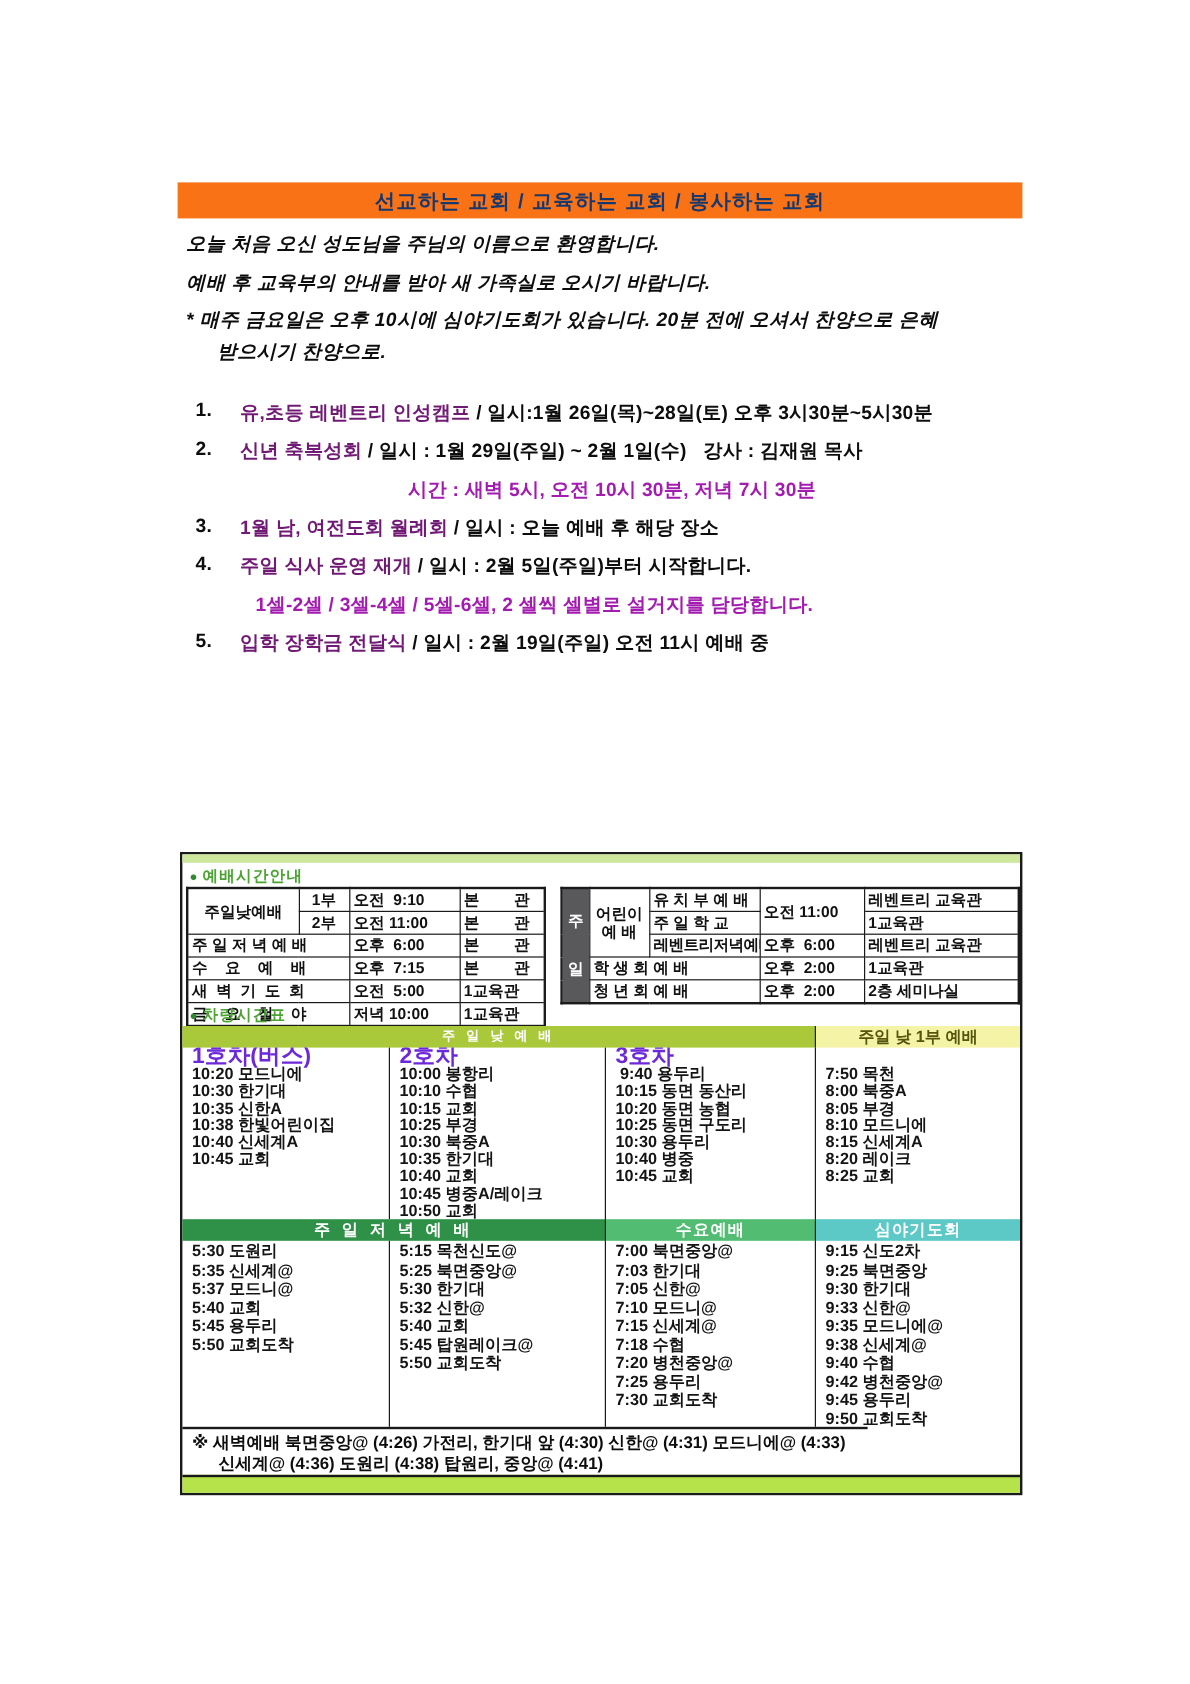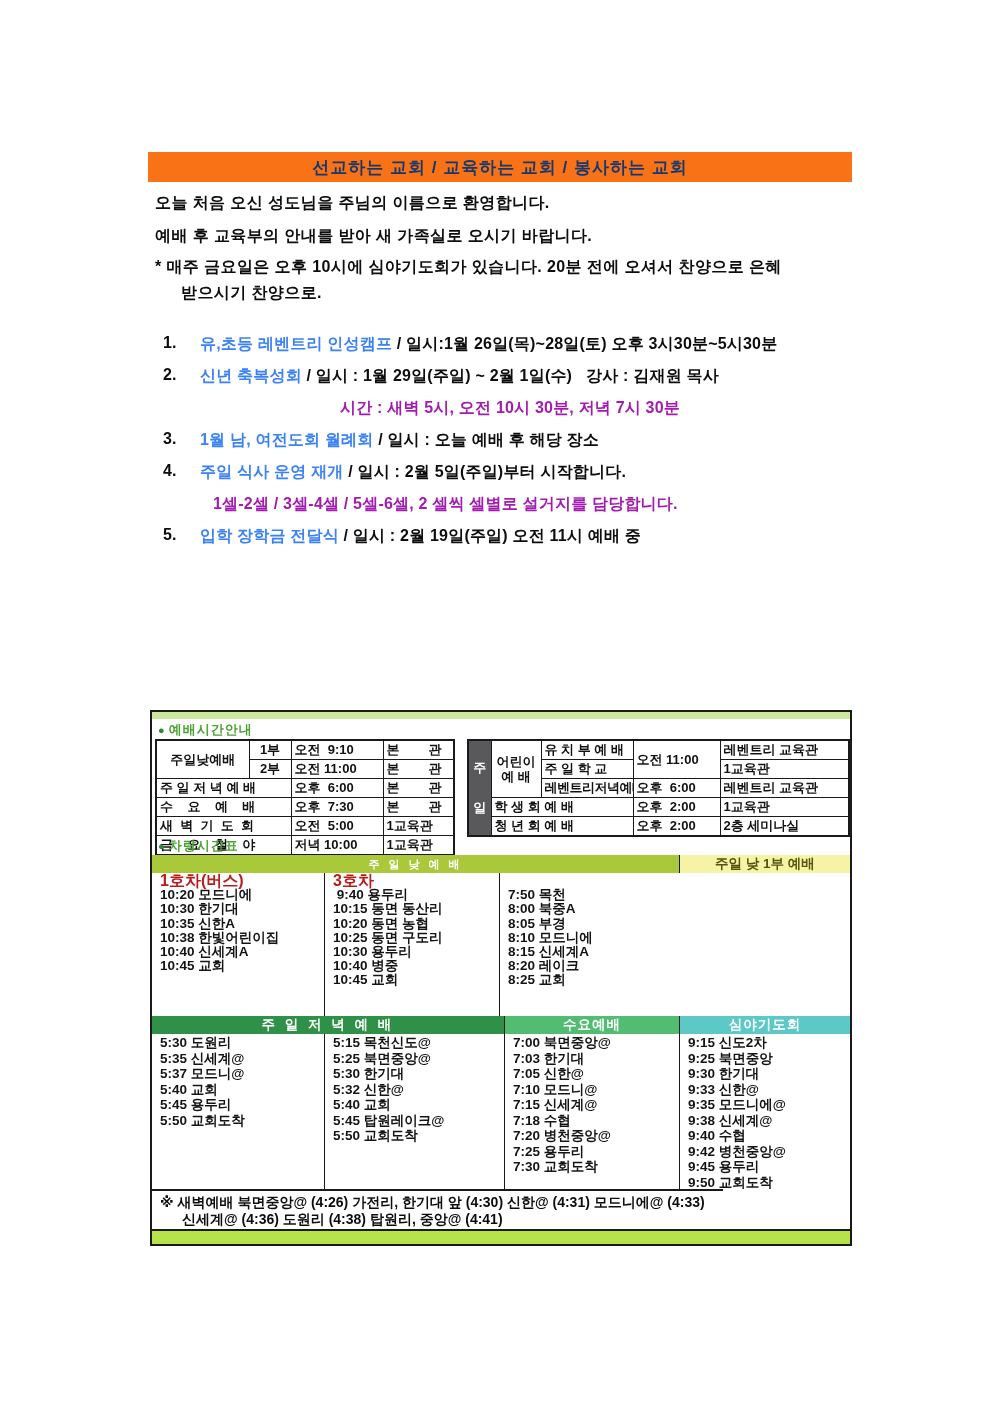--- a/index.html
+++ b/index.html
@@ -8,30 +8,30 @@
     font-family:"Liberation Sans","DejaVu Sans",sans-serif;font-weight:bold;color:#111;
     overflow:hidden;
   }
   
   .banner{
     position:absolute;left:148px;top:152px;width:704px;height:30px;
     background:#f97316;color:#17386e;font-size:17px;letter-spacing:1px;
     display:flex;align-items:center;justify-content:center;
   }
   
-  .intro-line{position:absolute;font-size:16px;letter-spacing:.4px;white-space:pre;color:#0d0d0d;}
+  .intro-line{position:absolute;font-size:16px;letter-spacing:.4px;white-space:pre;color:#0d0d0d;font-style:italic;}
   #intro1{left:155px;top:193px;}
   #intro2{left:155px;top:226px;}
   #note1{left:155px;top:257px;}
   #note2{left:181px;top:283px;}
   
   .annc{position:absolute;left:163px;top:334px;width:710px;}
   .annc-line{height:32px;display:flex;align-items:flex-start;font-size:16px;letter-spacing:.2px;}
   .annc-num{width:37px;flex:0 0 37px;color:#0d0d0d;}
-  .annc-title{color:#3b82f6;white-space:pre;}
+  .annc-title{color:#701a75;white-space:pre;}
   .annc-detail{color:#0d0d0d;white-space:pre;}
   .annc-cont{color:#a21caf;white-space:pre;}
   .cont-indent-2{margin-left:140px;}
   .cont-indent-4{margin-left:13px;text-align:right;}
   
   .board{position:absolute;left:150px;top:710px;width:698px;height:532px;border:2px solid #1a1a1a;background:#fff;}
   .board-topband{position:absolute;left:0;top:0;width:698px;height:7px;background:#cde79c;}
   .sec-label{position:absolute;left:6px;font-size:13px;line-height:15px;color:#4aa332;letter-spacing:1px;}
   #label-worship{top:10px;}
   #label-vehicle{top:126px;}
@@ -52,21 +52,21 @@
   .veh-h1-right{flex:1;background:#f5f3a5;color:#55550f;text-align:center;font-size:13.5px;line-height:18px;}
   .veh-body{position:absolute;left:0;width:698px;display:flex;}
   #veh-body1{top:161px;height:143px;}
   #veh-body2{top:322px;height:155px;}
   .vcol{box-sizing:border-box;padding:1px 2px 0 8px;border-right:1px solid #1a1a1a;overflow:hidden;}
   .vcol:last-child{border-right:none;}
   .vc1{width:173px;flex:0 0 173px;}
   .vc2{width:180px;flex:0 0 180px;}
   .vc3{width:175px;flex:0 0 175px;}
   .vc4{flex:1;}
-  .vcol-title{font-size:16px;line-height:14.2px;color:#b91c1c;white-space:pre;min-height:14.2px;}
+  .vcol-title{font-size:19px;line-height:14.2px;color:#6d28d9;white-space:pre;min-height:14.2px;}
   .stop{font-size:13.5px;line-height:14.2px;color:#141414;white-space:pre;}
   #veh-body2 .stop{line-height:15.5px;}
   .veh-h2{position:absolute;top:304px;left:0;width:698px;height:18px;display:flex;}
   .veh-h2 div{color:#fff;text-align:center;font-size:13.5px;line-height:18px;box-sizing:border-box;}
   .seg-evening{width:353px;flex:0 0 353px;background:#2f9148;letter-spacing:3px;border-right:1px solid #1a1a1a;}
   .seg-wed{width:175px;flex:0 0 175px;background:#52bd72;letter-spacing:1px;border-right:1px solid #1a1a1a;}
   .seg-mid{flex:1;background:#5cc9c6;letter-spacing:1px;}
   .veh-footer{position:absolute;top:477px;left:0;width:571px;height:40px;border-top:2px solid #1a1a1a;box-sizing:border-box;padding:3px 0 0 8px;}
   .footer-line{font-size:14px;line-height:17px;white-space:pre;color:#0d0d0d;}
   .footer-line2{padding-left:22px;}
@@ -144,21 +144,21 @@
       <td>오전 11:00</td>
       <td>본        관</td>
     </tr>
     <tr>
       <td colspan="2">주 일 저 녁 예 배</td>
       <td>오후  6:00</td>
       <td>본        관</td>
     </tr>
     <tr>
       <td colspan="2">수    요    예    배</td>
-      <td>오후  7:30</td>
+      <td>오후  7:15</td>
       <td>본        관</td>
     </tr>
     <tr>
       <td colspan="2">새  벽  기  도  회</td>
       <td>오전  5:00</td>
       <td>1교육관</td>
     </tr>
     <tr>
       <td colspan="2">금    요    철    야</td>
       <td>저녁 10:00</td>
@@ -221,20 +221,34 @@
       <div class="vcol-title">1호차(버스)</div>
       <div>
           <div class="stop">10:20 모드니에</div>
           <div class="stop">10:30 한기대</div>
           <div class="stop">10:35 신한A</div>
           <div class="stop">10:38 한빛어린이집</div>
           <div class="stop">10:40 신세계A</div>
           <div class="stop">10:45 교회</div>
         </div>
     </div>
+    <div class="vcol vc2">
+      <div class="vcol-title">2호차</div>
+      <div>
+          <div class="stop">10:00 봉항리</div>
+          <div class="stop">10:10 수협</div>
+          <div class="stop">10:15 교회</div>
+          <div class="stop">10:25 부경</div>
+          <div class="stop">10:30 북중A</div>
+          <div class="stop">10:35 한기대</div>
+          <div class="stop">10:40 교회</div>
+          <div class="stop">10:45 병중A/레이크</div>
+          <div class="stop">10:50 교회</div>
+        </div>
+    </div>
     <div class="vcol vc3">
       <div class="vcol-title">3호차</div>
       <div>
           <div class="stop"> 9:40 용두리</div>
           <div class="stop">10:15 동면 동산리</div>
           <div class="stop">10:20 동면 농협</div>
           <div class="stop">10:25 동면 구도리</div>
           <div class="stop">10:30 용두리</div>
           <div class="stop">10:40 병중</div>
           <div class="stop">10:45 교회</div>

